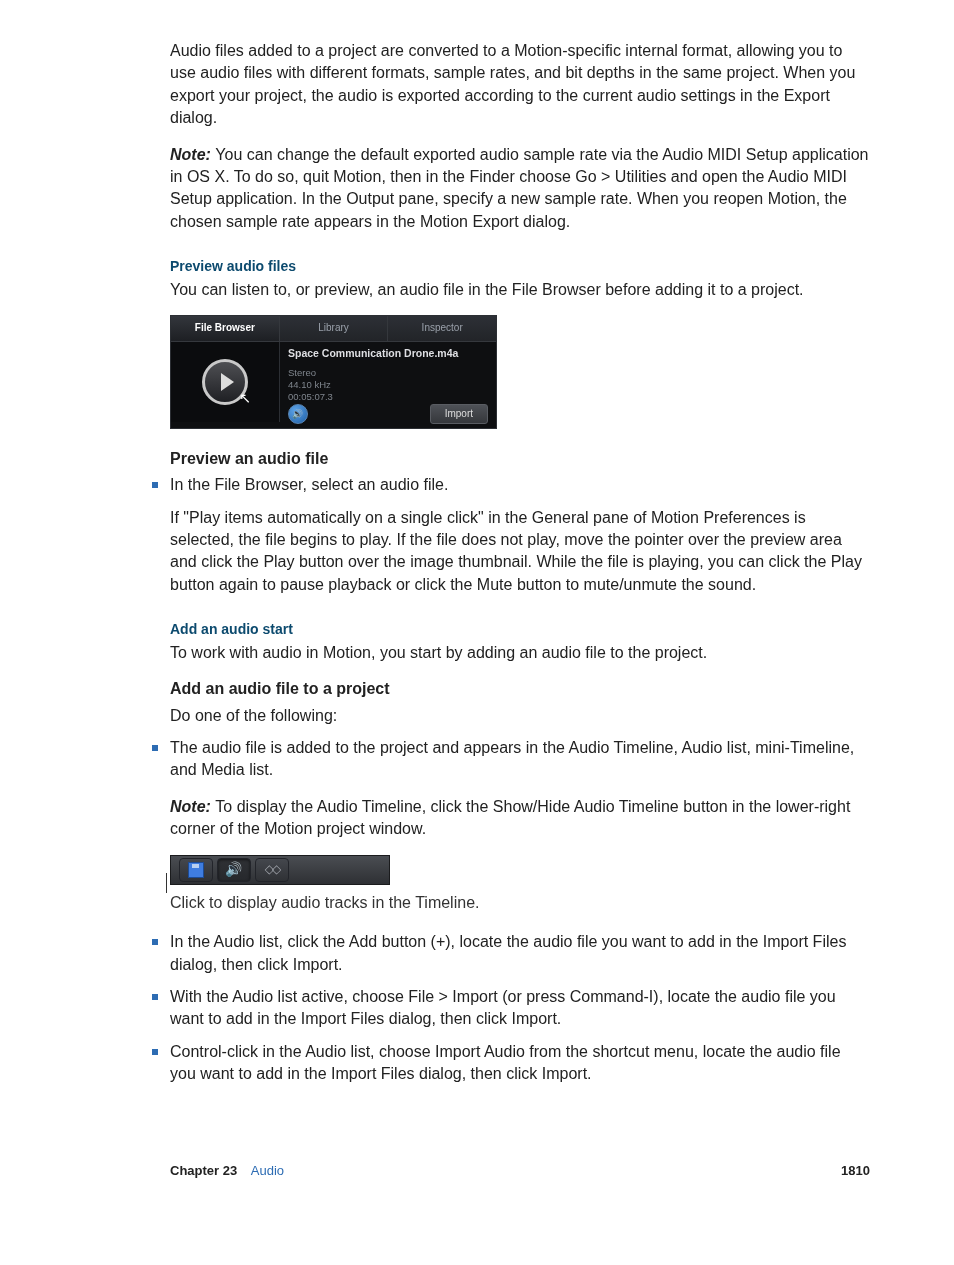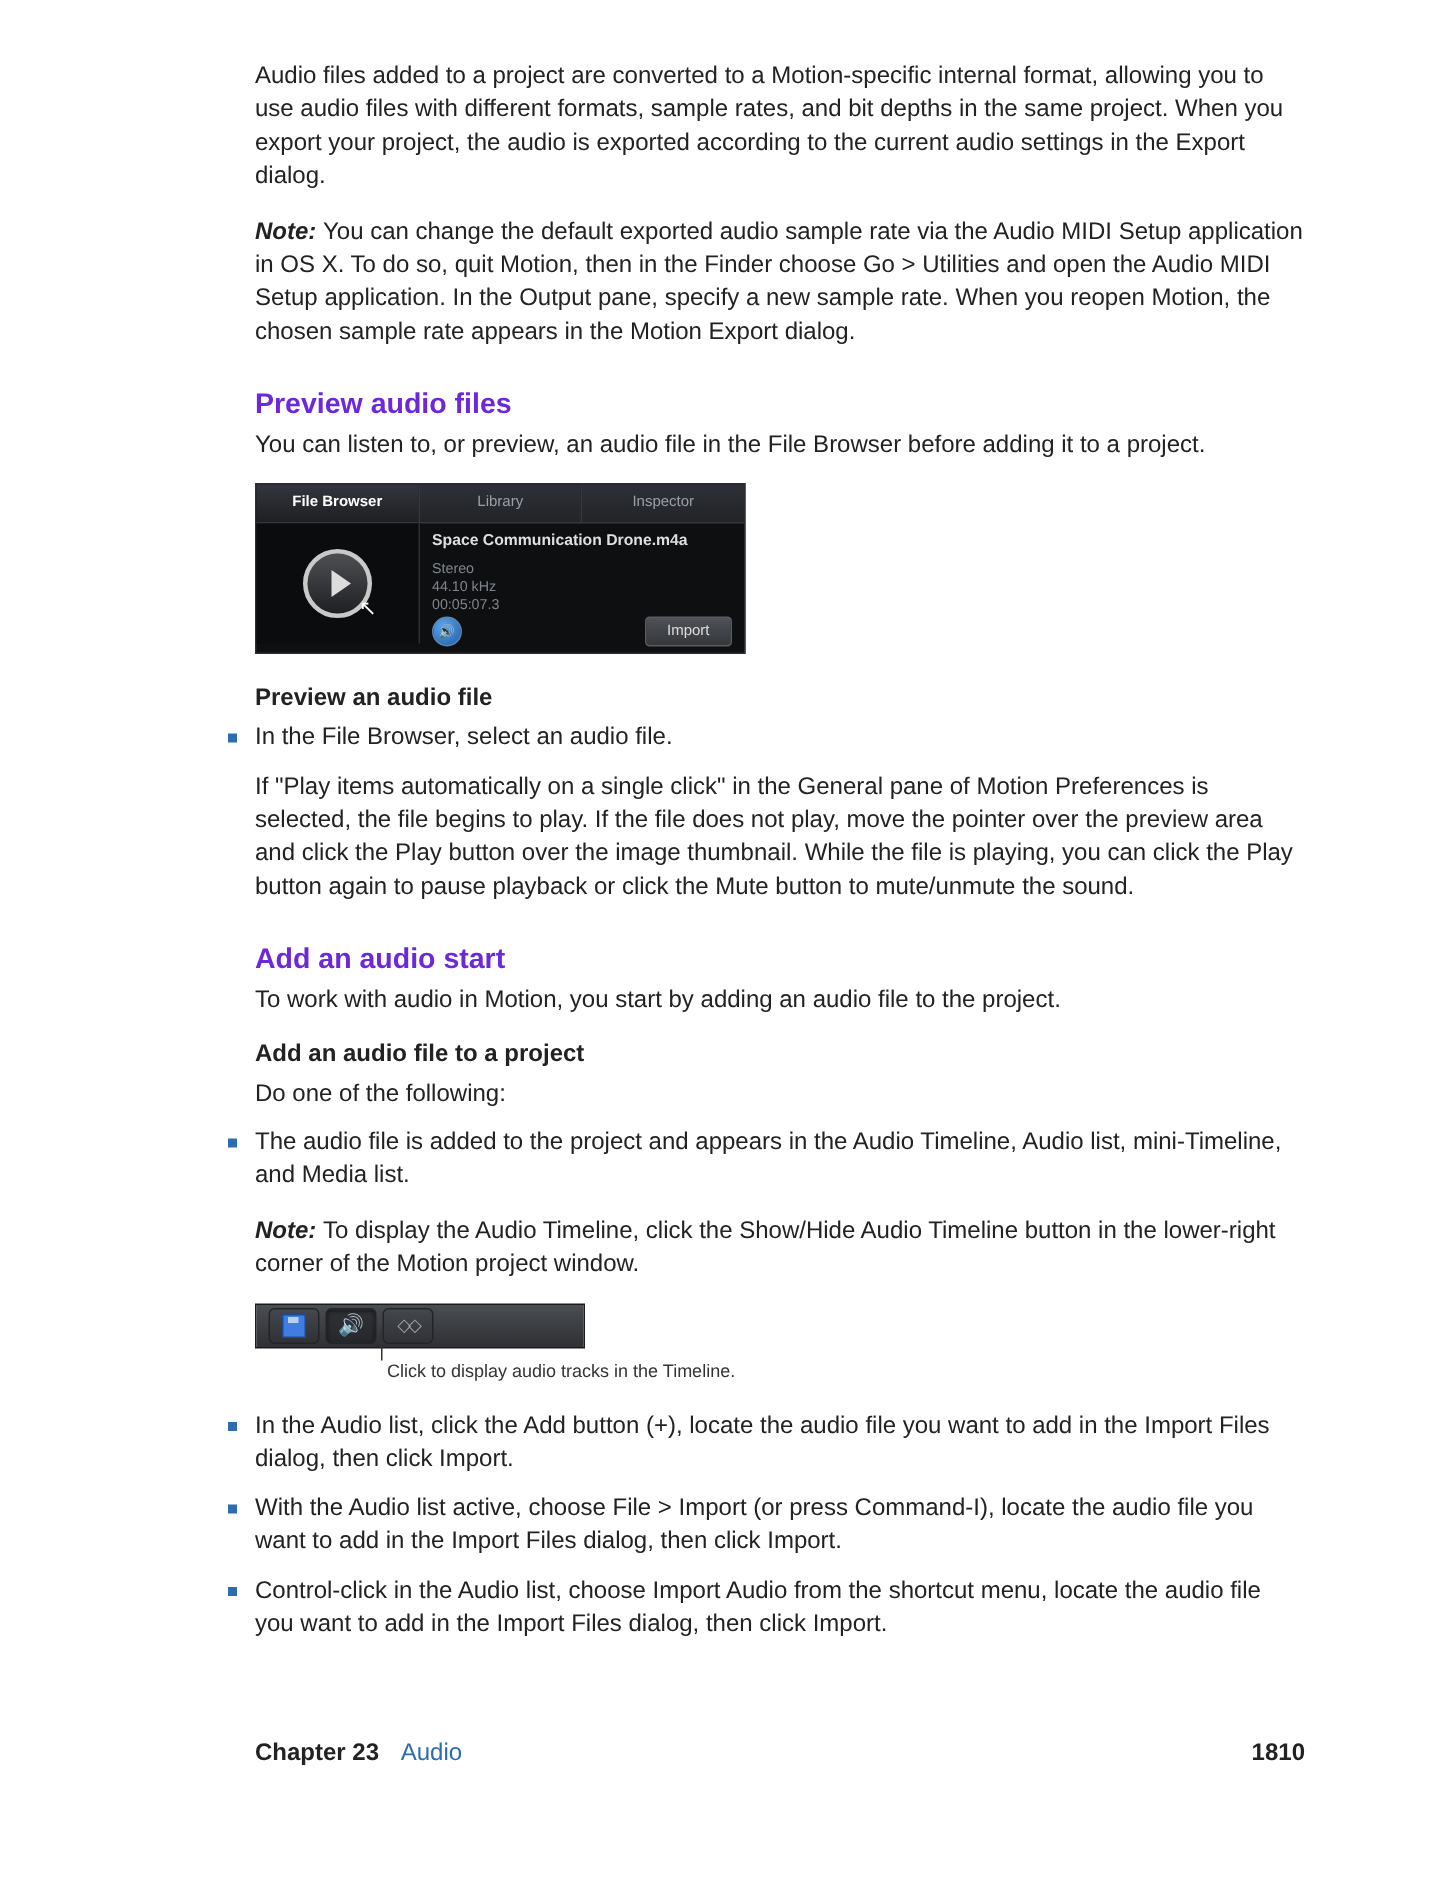--- a/index.html
+++ b/index.html
@@ -17,22 +17,22 @@
     min-height: 1235px;
     position: relative;
     box-sizing: border-box;
   }
   p { margin: 0 0 14px 0; }
   .note-label {
     font-weight: 600;
     font-style: italic;
   }
   h3.blue {
-    color: #6d28d9;
-    font-size: 19px;
+    color: #0c4a6e;
+    font-size: 14px;
     font-weight: 600;
     margin: 24px 0 2px 0;
   }
   .subhead {
     font-weight: 700;
     margin: 14px 0 4px 0;
   }
   ul.bullets {
     list-style: none;
     padding: 0;
@@ -194,44 +194,43 @@
   .tb-icon.active {
     background: linear-gradient(#2f3135,#26282c);
     box-shadow: inset 0 1px 3px rgba(0,0,0,0.6);
   }
   .icon-save { width:14px; height:14px; background:#3f7de0; border:1px solid #1c4b95; position:relative; }
   .icon-save::after { content:""; position:absolute; top:1px; left:3px; width:7px; height:4px; background:#b8d0f2; }
   .icon-speaker { color:#4a8fe3; font-size:14px; }
   .icon-keyframe { color:#a0a4ab; font-size:12px; letter-spacing:-2px; }
   .tb-caption {
     font-family: "Helvetica Neue", Arial, sans-serif;
-    font-size: 12px;
+    font-size: 16px;
     color: #333;
     margin-top: 8px;
-    margin-left: 88px;
     line-height: 1.3;
     position: relative;
   }
   .tb-pointer {
     position: absolute;
     left: -4px;
     top: -20px;
     width: 1px;
     height: 20px;
     background: #333;
   }
   
   .footer {
     position: absolute;
     bottom: 55px;
     left: 170px;
     right: 84px;
     display: flex;
     justify-content: space-between;
-    font-size: 16px;
+    font-size: 13px;
   }
   .footer .chapter-label { font-weight: 700; }
   .footer .chapter-name { color: #2d6cb3; margin-left: 10px; }
   .footer .pageno { font-weight: 700; }
 </style>
 </head>
 <body>
 
 <div class="page">
 

